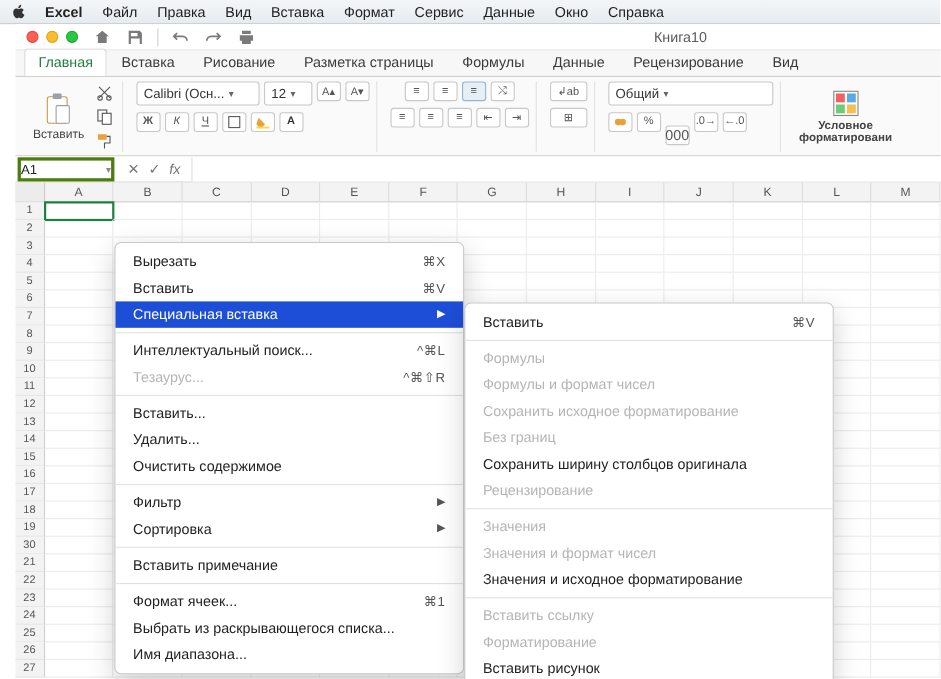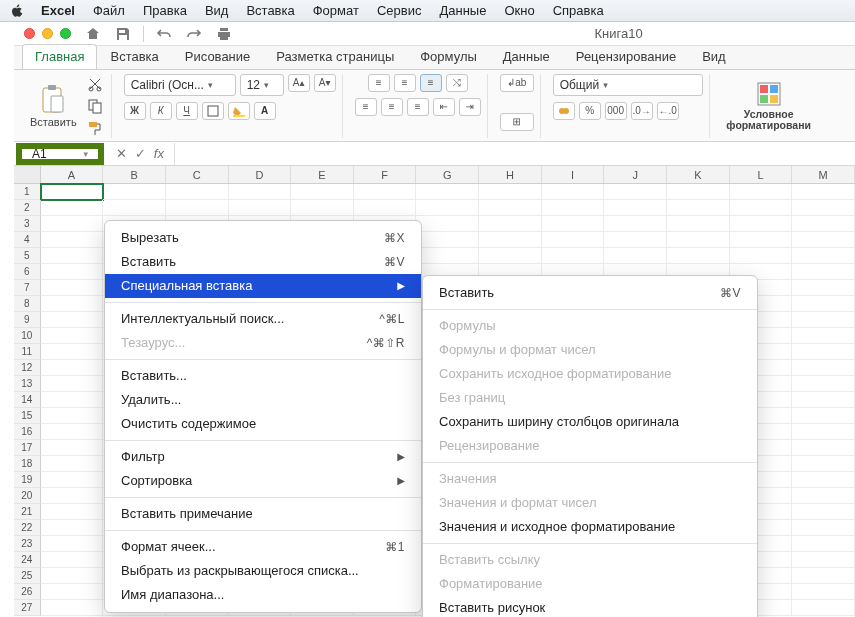--- a/index.html
+++ b/index.html
@@ -34,21 +34,21 @@
   .rbtn { display:flex; flex-direction:column; align-items:center; justify-content:center; color:#444; font-size:11px; gap:2px; padding:2px 4px;}
   .icon-box { width:20px; height:20px; display:flex; align-items:center; justify-content:center; }
   .split-col { display:flex; flex-direction:column; gap:2px; }
   .mini { width:22px; height:18px; border:1px solid #c8c8c8; border-radius:3px; display:flex; align-items:center; justify-content:center; font-size:10px; background:#fff; color:#555;}
   .mini.sel { background:#e6eef6; border-color:#8fb3d9;}
   .combo { height:22px; border:1px solid #c8c8c8; border-radius:3px; background:#fff; display:flex; align-items:center; padding:0 6px; font-size:12px; color:#333; gap:4px;}
   .combo .caret { color:#666; font-size:9px;}
 
   
   .fx-row { height:24px; display:flex; align-items:center; border-bottom:1px solid #d4d4d4; }
-  .namebox { width:88px; height:22px; border:6px solid #4d7c0f; margin:0 2px 0 2px; display:flex; align-items:center; padding:0 10px; font-size:12px; justify-content:space-between; background:#fff;}
+  .namebox { width:88px; height:22px; border:3px solid #4d7c0f; margin:0 2px 0 2px; display:flex; align-items:center; padding:0 0; font-size:12px; justify-content:space-between; background:#fff;}
   .fx-icons { display:flex; gap:8px; padding:0 10px; color:#777; align-items:center;}
   .fx-input { flex:1; height:22px; border:none; border-left:1px solid #e0e0e0; padding:0 8px; font-size:12px; }
 
   
   .grid-wrap { position:relative; }
   .col-headers { display:flex; height:18px; border-bottom:1px solid #cfcfcf; background:#f3f3f3; font-size:11px; color:#555;}
   .corner { width:28px; border-right:1px solid #cfcfcf; background:#ececec;}
   .ch { width:66px; border-right:1px solid #dcdcdc; display:flex; align-items:center; justify-content:center;}
   .rows { }
   .row { display:flex; height:16px; }
@@ -218,39 +218,39 @@
       </div>
       <div style="display:flex; gap:4px;">
         <div class="mini">≡</div>
         <div class="mini">≡</div>
         <div class="mini">≡</div>
         <div class="mini">⇤</div>
         <div class="mini">⇥</div>
       </div>
     </div>
 
-    <div class="rgroup" style="flex-direction:column; gap:21px;">
+    <div class="rgroup" style="flex-direction:column; gap:6px;">
       <div class="mini" style="width:34px;">↲ab</div>
       <div class="mini" style="width:34px;">⊞</div>
     </div>
 
     <div class="rgroup" style="flex-direction:column; gap:6px; align-items:flex-start;">
       <div class="combo" style="width:150px;">
           <span>Общий</span>
           <span class="caret">▾</span>
         </div>
       <div style="display:flex; gap:4px;">
         <div class="mini">
             <svg width="12" height="12">
               <circle cx="4" cy="6" r="3" fill="#e8a23a"></circle>
               <circle cx="8" cy="6" r="3" fill="#e8a23a"></circle>
             </svg>
           </div>
         <div class="mini">%</div>
-        <div class="mini" style="font-size:10px;">000</div>
+        <div class="mini" style="font-size:13px;margin-top:12px;">000</div>
         <div class="mini">.0→</div>
         <div class="mini">←.0</div>
       </div>
     </div>
 
     <div class="rgroup" style="border-right:none;">
       <div class="rbtn">
         <svg width="26" height="26" viewBox="0 0 26 26">
             <rect x="2" y="2" width="22" height="22" fill="none" stroke="#888"></rect>
             <rect x="4" y="4" width="8" height="8" fill="#f06262"></rect>
@@ -592,21 +592,21 @@
           <div class="cell"></div>
           <div class="cell"></div>
           <div class="cell"></div>
           <div class="cell"></div>
           <div class="cell"></div>
           <div class="cell"></div>
           <div class="cell"></div>
           <div class="cell"></div>
         </div>
         <div class="row">
-          <div class="rh">20</div>
+          <div class="rh">30</div>
           <div class="cell"></div>
           <div class="cell"></div>
           <div class="cell"></div>
           <div class="cell"></div>
           <div class="cell"></div>
           <div class="cell"></div>
           <div class="cell"></div>
           <div class="cell"></div>
           <div class="cell"></div>
           <div class="cell"></div>

